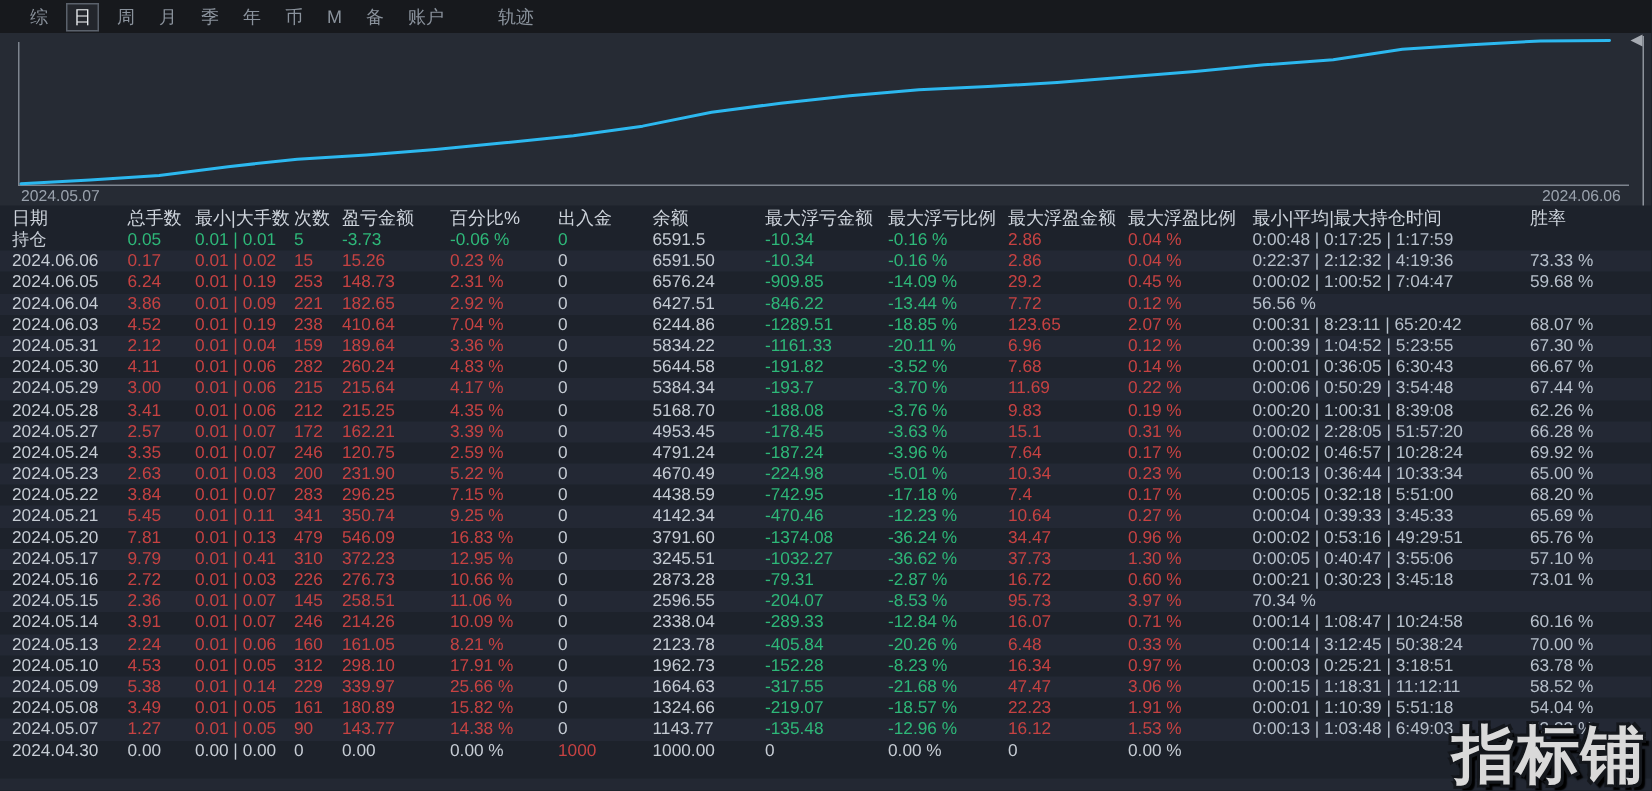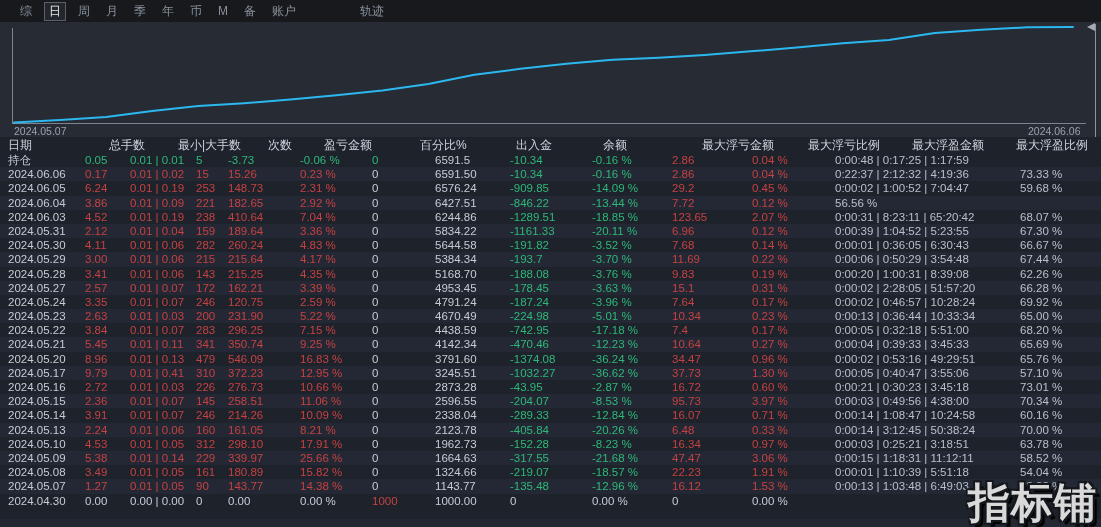--- a/index.html
+++ b/index.html
@@ -6,36 +6,36 @@
   body{
     width:1101px;height:527px;position:relative;overflow:hidden;
     background:#1d222b;color:#ccd2da;
     font-family:"Liberation Sans", sans-serif;
   }
   
   .toolbar{position:absolute;top:0;left:0;width:1101px;height:22px;background:#17191d;
     display:flex;align-items:center;padding-left:16px;box-sizing:border-box;}
   .tb-item{color:#8a929c;font-size:12px;margin-right:8px;padding:1px 4px;cursor:default;}
   .tb-item.sel{color:#e9ebee;border:1px solid #5a616b;background:#23262c;padding:0 4px;}
-  .tb-item.gap{margin-left:48px;}
+  .tb-item.gap{margin-left:20px;}
   
   .chart{position:absolute;top:22px;left:0;width:1101px;height:115px;background:#262b34;}
   .chart svg{position:absolute;top:0;left:0;}
   .x-label{position:absolute;top:103px;font-size:10.5px;color:#9aa2ad;}
   .x-label.left{left:14px;}
   .x-label.right{left:1028px;}
   .right-rail{position:absolute;top:2px;left:1095px;width:1px;height:113px;background:#8d939c;}
   .rail-arrow{position:absolute;top:1px;left:1087px;width:0;height:0;
     border-top:4px solid transparent;border-bottom:4px solid transparent;border-right:8px solid #a6abb2;}
   
   .table{position:absolute;top:137px;left:0;width:1101px;}
   .trow{display:grid;
     grid-template-columns:77px 45px 66px 32px 72px 72px 63px 75px 82px 80px 80px 83px 185px 81px;
     padding-left:8px;box-sizing:border-box;height:14.2px;line-height:14.3px;font-size:11.5px;white-space:nowrap;}
-  .thead{height:16px;line-height:16px;font-size:12px;color:#ced4dc;gap:24px;}
+  .thead{height:16px;line-height:16px;font-size:12px;color:#ced4dc;}
   .trow.stripe{background:#232834;}
   .trow.total{background:#06080a;height:15px;line-height:15px;margin-top:40px;}
   .cell{overflow:visible;}
   .c-d{color:#c6ccd4;}
   .c-w{color:#c6ccd4;}
   .c-r{color:#c64242;}
   .c-g{color:#2eb879;}
   .c-t{color:#b7c0cb;}
   .bottom-strip{position:absolute;left:0;bottom:0;width:1101px;height:8px;background:#232833;}
   
@@ -214,21 +214,21 @@
         <span class="cell c-g">-3.70 %</span>
         <span class="cell c-r">11.69</span>
         <span class="cell c-r">0.22 %</span>
         <span class="cell c-t">0:00:06 | 0:50:29 | 3:54:48</span>
         <span class="cell c-t">67.44 %</span>
       </div>
       <div class="trow">
         <span class="cell c-d">2024.05.28</span>
         <span class="cell c-r">3.41</span>
         <span class="cell c-r">0.01 | 0.06</span>
-        <span class="cell c-r">143</span>
+        <span class="cell c-r">212</span>
         <span class="cell c-r">215.25</span>
         <span class="cell c-r">4.35 %</span>
         <span class="cell c-w">0</span>
         <span class="cell c-w">5168.70</span>
         <span class="cell c-g">-188.08</span>
         <span class="cell c-g">-3.76 %</span>
         <span class="cell c-r">9.83</span>
         <span class="cell c-r">0.19 %</span>
         <span class="cell c-t">0:00:20 | 1:00:31 | 8:39:08</span>
         <span class="cell c-t">62.26 %</span>
@@ -308,21 +308,21 @@
         <span class="cell c-w">4142.34</span>
         <span class="cell c-g">-470.46</span>
         <span class="cell c-g">-12.23 %</span>
         <span class="cell c-r">10.64</span>
         <span class="cell c-r">0.27 %</span>
         <span class="cell c-t">0:00:04 | 0:39:33 | 3:45:33</span>
         <span class="cell c-t">65.69 %</span>
       </div>
       <div class="trow">
         <span class="cell c-d">2024.05.20</span>
-        <span class="cell c-r">8.96</span>
+        <span class="cell c-r">7.81</span>
         <span class="cell c-r">0.01 | 0.13</span>
         <span class="cell c-r">479</span>
         <span class="cell c-r">546.09</span>
         <span class="cell c-r">16.83 %</span>
         <span class="cell c-w">0</span>
         <span class="cell c-w">3791.60</span>
         <span class="cell c-g">-1374.08</span>
         <span class="cell c-g">-36.24 %</span>
         <span class="cell c-r">34.47</span>
         <span class="cell c-r">0.96 %</span>
@@ -347,41 +347,40 @@
       </div>
       <div class="trow">
         <span class="cell c-d">2024.05.16</span>
         <span class="cell c-r">2.72</span>
         <span class="cell c-r">0.01 | 0.03</span>
         <span class="cell c-r">226</span>
         <span class="cell c-r">276.73</span>
         <span class="cell c-r">10.66 %</span>
         <span class="cell c-w">0</span>
         <span class="cell c-w">2873.28</span>
-        <span class="cell c-g">-43.95</span>
+        <span class="cell c-g">-79.31</span>
         <span class="cell c-g">-2.87 %</span>
         <span class="cell c-r">16.72</span>
         <span class="cell c-r">0.60 %</span>
         <span class="cell c-t">0:00:21 | 0:30:23 | 3:45:18</span>
         <span class="cell c-t">73.01 %</span>
       </div>
       <div class="trow stripe">
         <span class="cell c-d">2024.05.15</span>
         <span class="cell c-r">2.36</span>
         <span class="cell c-r">0.01 | 0.07</span>
         <span class="cell c-r">145</span>
         <span class="cell c-r">258.51</span>
         <span class="cell c-r">11.06 %</span>
         <span class="cell c-w">0</span>
         <span class="cell c-w">2596.55</span>
         <span class="cell c-g">-204.07</span>
         <span class="cell c-g">-8.53 %</span>
         <span class="cell c-r">95.73</span>
         <span class="cell c-r">3.97 %</span>
-        <span class="cell c-t">0:00:03 | 0:49:56 | 4:38:00</span>
         <span class="cell c-t">70.34 %</span>
       </div>
       <div class="trow">
         <span class="cell c-d">2024.05.14</span>
         <span class="cell c-r">3.91</span>
         <span class="cell c-r">0.01 | 0.07</span>
         <span class="cell c-r">246</span>
         <span class="cell c-r">214.26</span>
         <span class="cell c-r">10.09 %</span>
         <span class="cell c-w">0</span>

